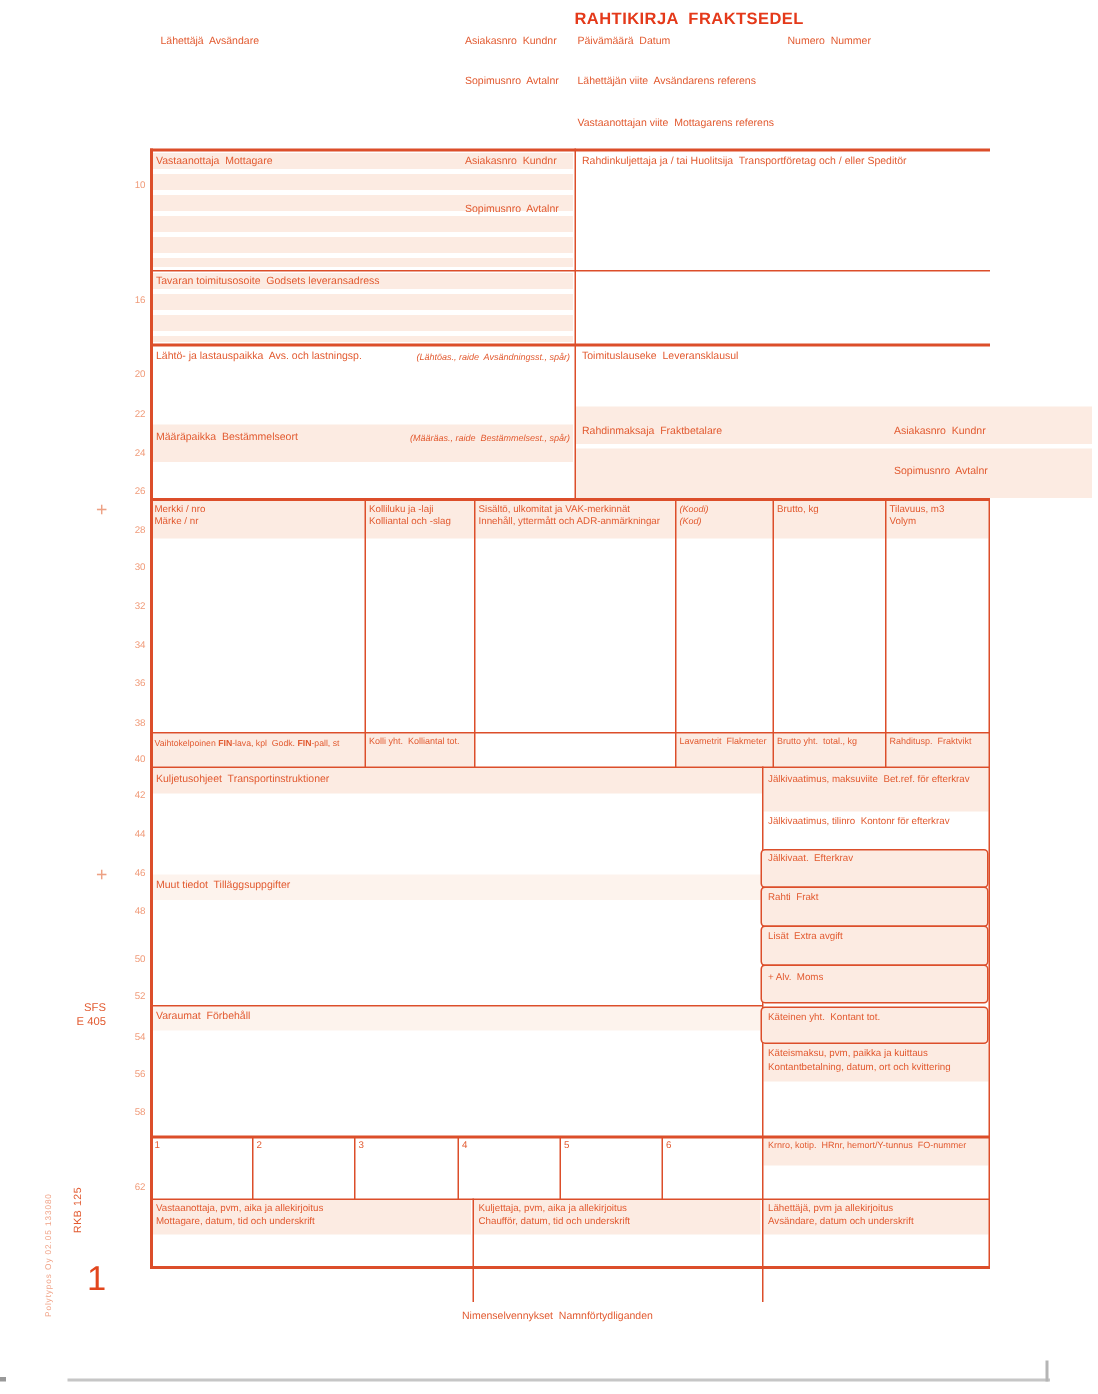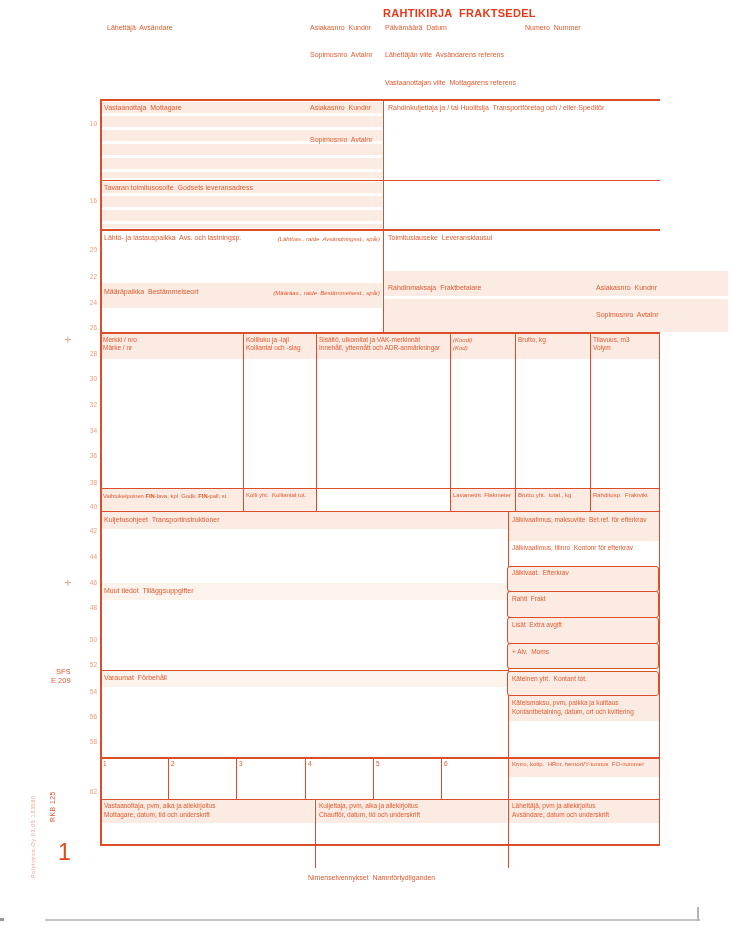--- a/index.html
+++ b/index.html
@@ -176,21 +176,21 @@
   <div class="num" style="top:636px">50</div>
   <div class="num" style="top:661px">52</div>
   <div class="num" style="top:688px">54</div>
   <div class="num" style="top:713px">56</div>
   <div class="num" style="top:738px">58</div>
   <div class="num" style="top:788px">62</div>
 
   <div class="plus" style="left:64px;top:332px">+</div>
   <div class="plus" style="left:64px;top:575px">+</div>
   <div class="lbl" style="left:56px;top:668px;font-size:7.5px">SFS</div>
-  <div class="lbl" style="left:51px;top:677px;font-size:7.5px">E 209</div>
+  <div class="lbl" style="left:51px;top:677px;font-size:7.5px">E 405</div>
   <div class="vert" style="left:56px;top:815px;font-size:7px;color:#e25a30;letter-spacing:0.4px">RKB 125</div>
   <div class="vert" style="left:36px;top:872px;font-size:5.5px;color:#f0a185;letter-spacing:0.6px">Polytypos Oy  02.05  133080</div>
   <div class="lbl" style="left:58px;top:848px;font-size:23px;color:#e2461d">1</div>
 
   <div class="gray" style="left:45px;top:919px;width:655px;height:2px"></div>
   <div class="gray" style="left:697px;top:907px;width:2px;height:14px;background:#b5b5b5"></div>
   <div class="gray" style="left:0;top:918px;width:4px;height:3px;background:#999999"></div>
 
 </div>
 

